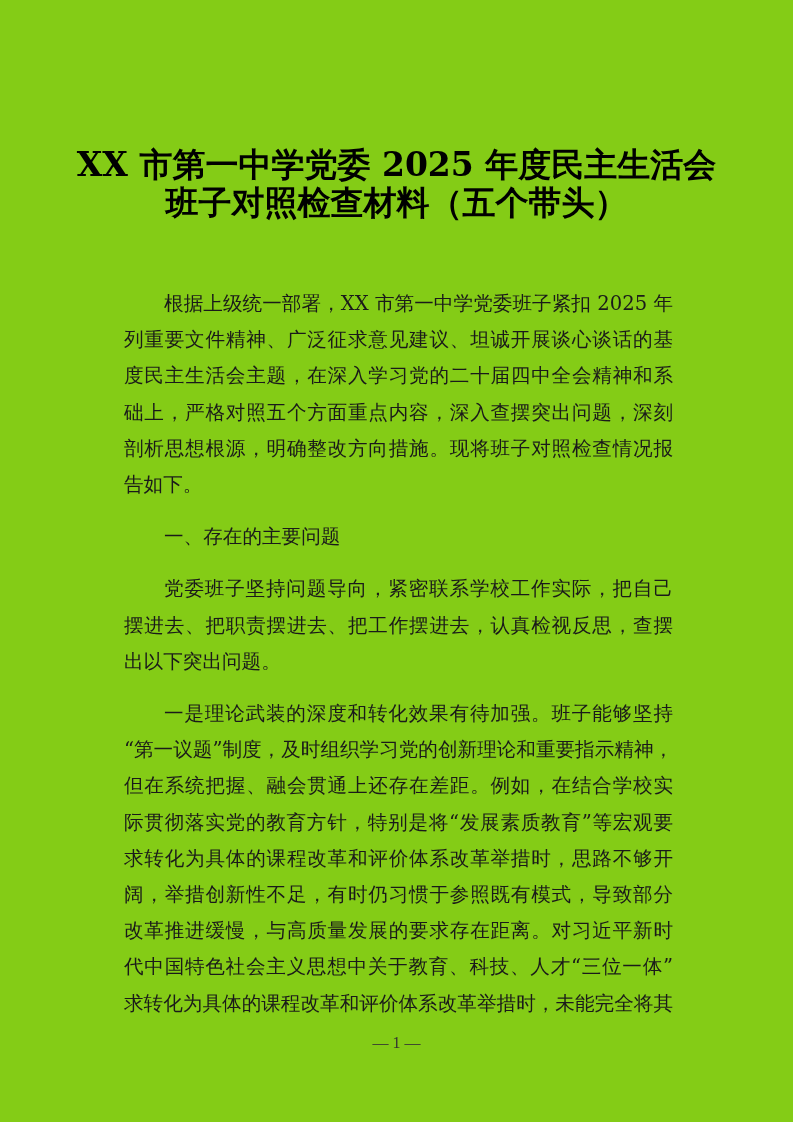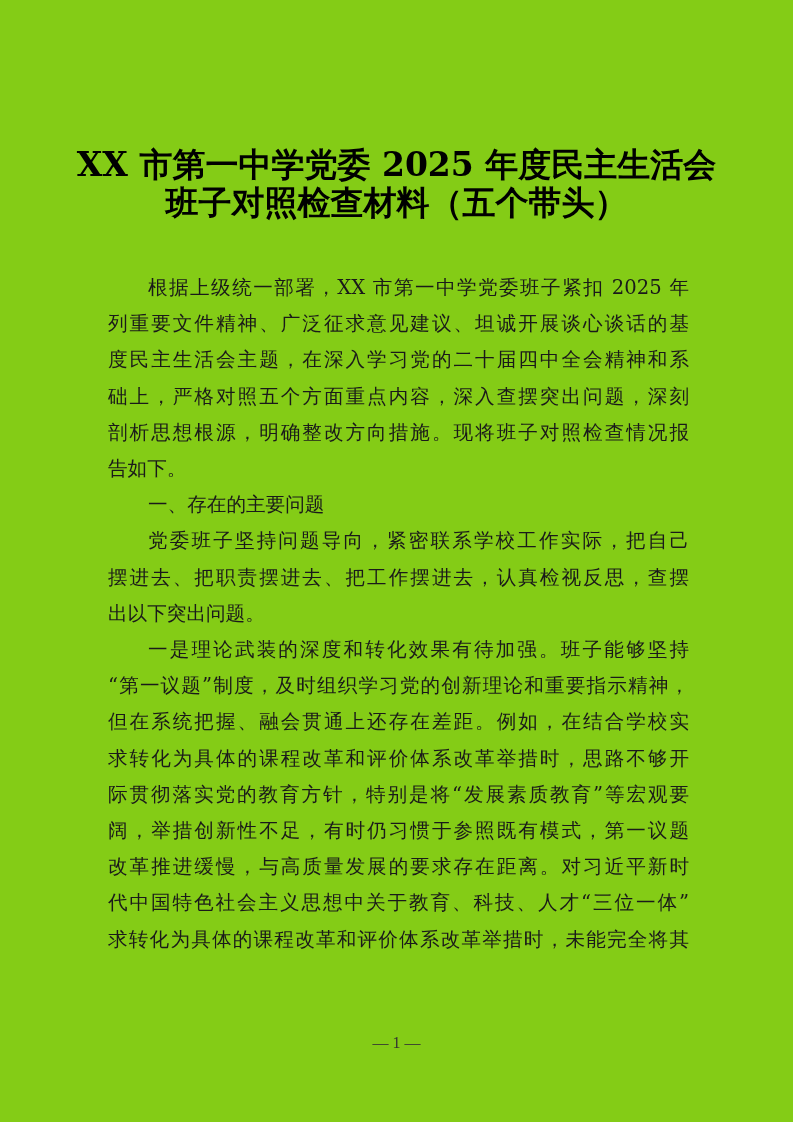--- a/index.html
+++ b/index.html
@@ -11,21 +11,21 @@
       font-weight: bold; font-size: 33px; line-height: 38px; color: #000;
       letter-spacing: 0px;
     }
     .title div { white-space: nowrap; }
     .body {
       position: absolute; left: 108px; top: 270px; width: 581px;
       font-family: "DejaVu Serif", "Liberation Serif", serif;
       font-size: 19.6px; line-height: 36.2px; color: #1a1a1a;
       text-align: justify; text-align-last: left;
     }
-    .body p { margin: 0; }
+    .body p { margin: 16px; }
     .line { display: block; white-space: nowrap; text-align: justify; text-align-last: justify; }
     .line.last { text-align-last: left; }
     .indent { padding-left: 40px; }
     .heading-bold { font-weight: bold; }
     .page-number {
       position: absolute; left: 0; width: 793px; top: 1034px; text-align: center;
       font-family: "Liberation Serif", serif; font-size: 16px; color: #333;
     }
   </style>
 </head>
@@ -56,23 +56,23 @@
       <span class="line indent">党委班子坚持问题导向，紧密联系学校工作实际，把自己</span>
       <span class="line">摆进去、把职责摆进去、把工作摆进去，认真检视反思，查摆</span>
       <span class="line last">出以下突出问题。</span>
     </p>
 
 
     <p>
       <span class="line indent">一是理论武装的深度和转化效果有待加强。班子能够坚持</span>
       <span class="line">“第一议题”制度，及时组织学习党的创新理论和重要指示精神，</span>
       <span class="line">但在系统把握、融会贯通上还存在差距。例如，在结合学校实</span>
+      <span class="line">际贯彻落实党的教育方针，特别是将“发展素质教育”等宏观要</span>
       <span class="line">求转化为具体的课程改革和评价体系改革举措时，思路不够开</span>
-      <span class="line">际贯彻落实党的教育方针，特别是将“发展素质教育”等宏观要</span>
-      <span class="line">阔，举措创新性不足，有时仍习惯于参照既有模式，第一议题</span>
+      <span class="line">阔，举措创新性不足，有时仍习惯于参照既有模式，导致部分</span>
       <span class="line">改革推进缓慢，与高质量发展的要求存在距离。对习近平新时</span>
       <span class="line">代中国特色社会主义思想中关于教育、科技、人才“三位一体”</span>
       <span class="line">求转化为具体的课程改革和评价体系改革举措时，未能完全将其</span>
     </p>
   </div>
 
   <div class="page-number">— 1 —</div>
 </div>
 
 </body></html>

